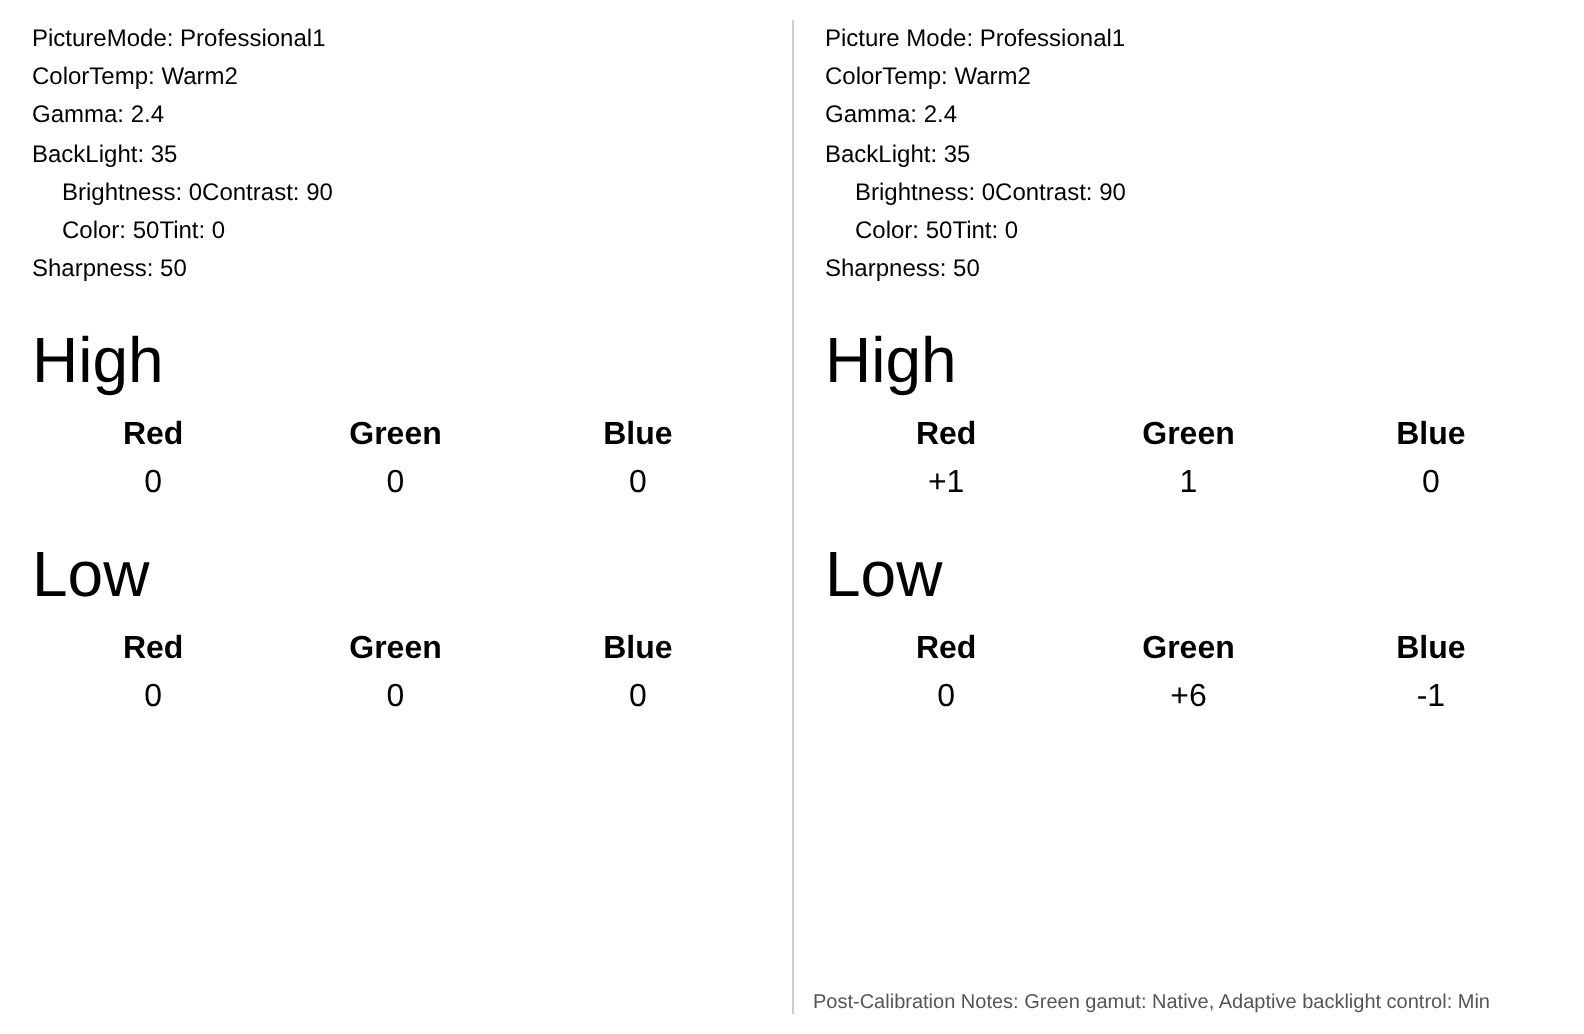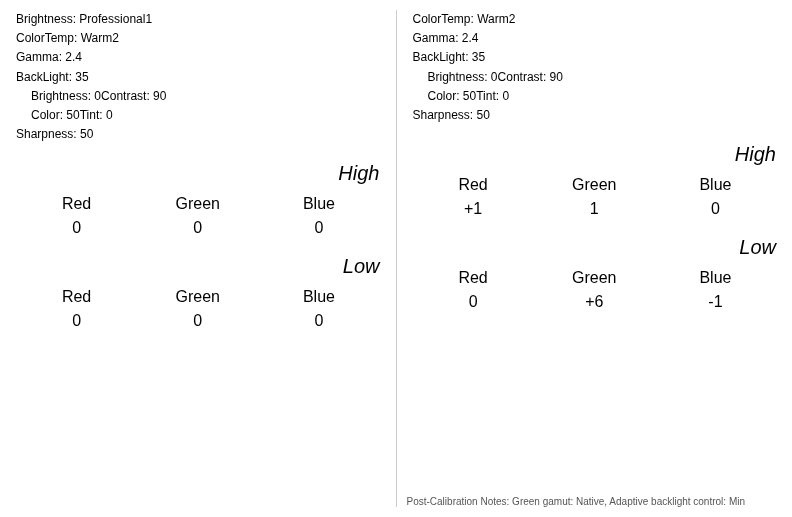--- a/index.html
+++ b/index.html
@@ -30,38 +30,37 @@
     .info-block {
       font-size: 12px;
       line-height: 1.6;
       margin-bottom: 8px;
     }
     .info-row {
       display: flex;
       margin-left: 15px;
     }
     .section-title {
-      text-align: right;
-      font-size: 20px;
+      text-align: left;
+      font-size: 32px;
       font-weight: normal;
       margin: 18px 0 10px 0;
-      font-style: italic;
     }
     .rgb-table {
       width: 100%;
       margin-bottom: 4px;
     }
     .rgb-header-row, .rgb-value-row {
       display: flex;
       justify-content: space-around;
       text-align: center;
     }
     .rgb-header-row {
       font-size: 16px;
-      font-weight: normal;
+      font-weight: bold;
       margin-bottom: 6px;
     }
     .rgb-value-row {
       font-size: 16px;
       margin-bottom: 14px;
     }
     .rgb-col {
       flex: 1;
       text-align: center;
     }
@@ -75,21 +74,21 @@
       line-height: 1.4;
     }
   </style>
 </head>
 <body>
 
 <div class="container">
 
   <div class="panel">
     <div class="info-block">
-      <div>Brightness: Professional1</div>
+      <div>PictureMode: Professional1</div>
       <div>ColorTemp: Warm2</div>
       <div>Gamma: 2.4</div>
       <div>BackLight: 35</div>
       <div class="info-row">
         <span>Brightness: 0</span>
         <span>Contrast: 90</span>
       </div>
       <div class="info-row">
         <span>Color: 50</span>
         <span>Tint: 0</span>
@@ -126,20 +125,21 @@
         <span class="rgb-col">0</span>
       </div>
     </div>
 
   </div>
 
   <div class="divider"></div>
 
   <div class="panel">
     <div class="info-block">
+      <div>Picture Mode: Professional1</div>
       <div>ColorTemp: Warm2</div>
       <div>Gamma: 2.4</div>
       <div>BackLight: 35</div>
       <div class="info-row">
         <span>Brightness: 0</span>
         <span>Contrast: 90</span>
       </div>
       <div class="info-row">
         <span>Color: 50</span>
         <span>Tint: 0</span>

